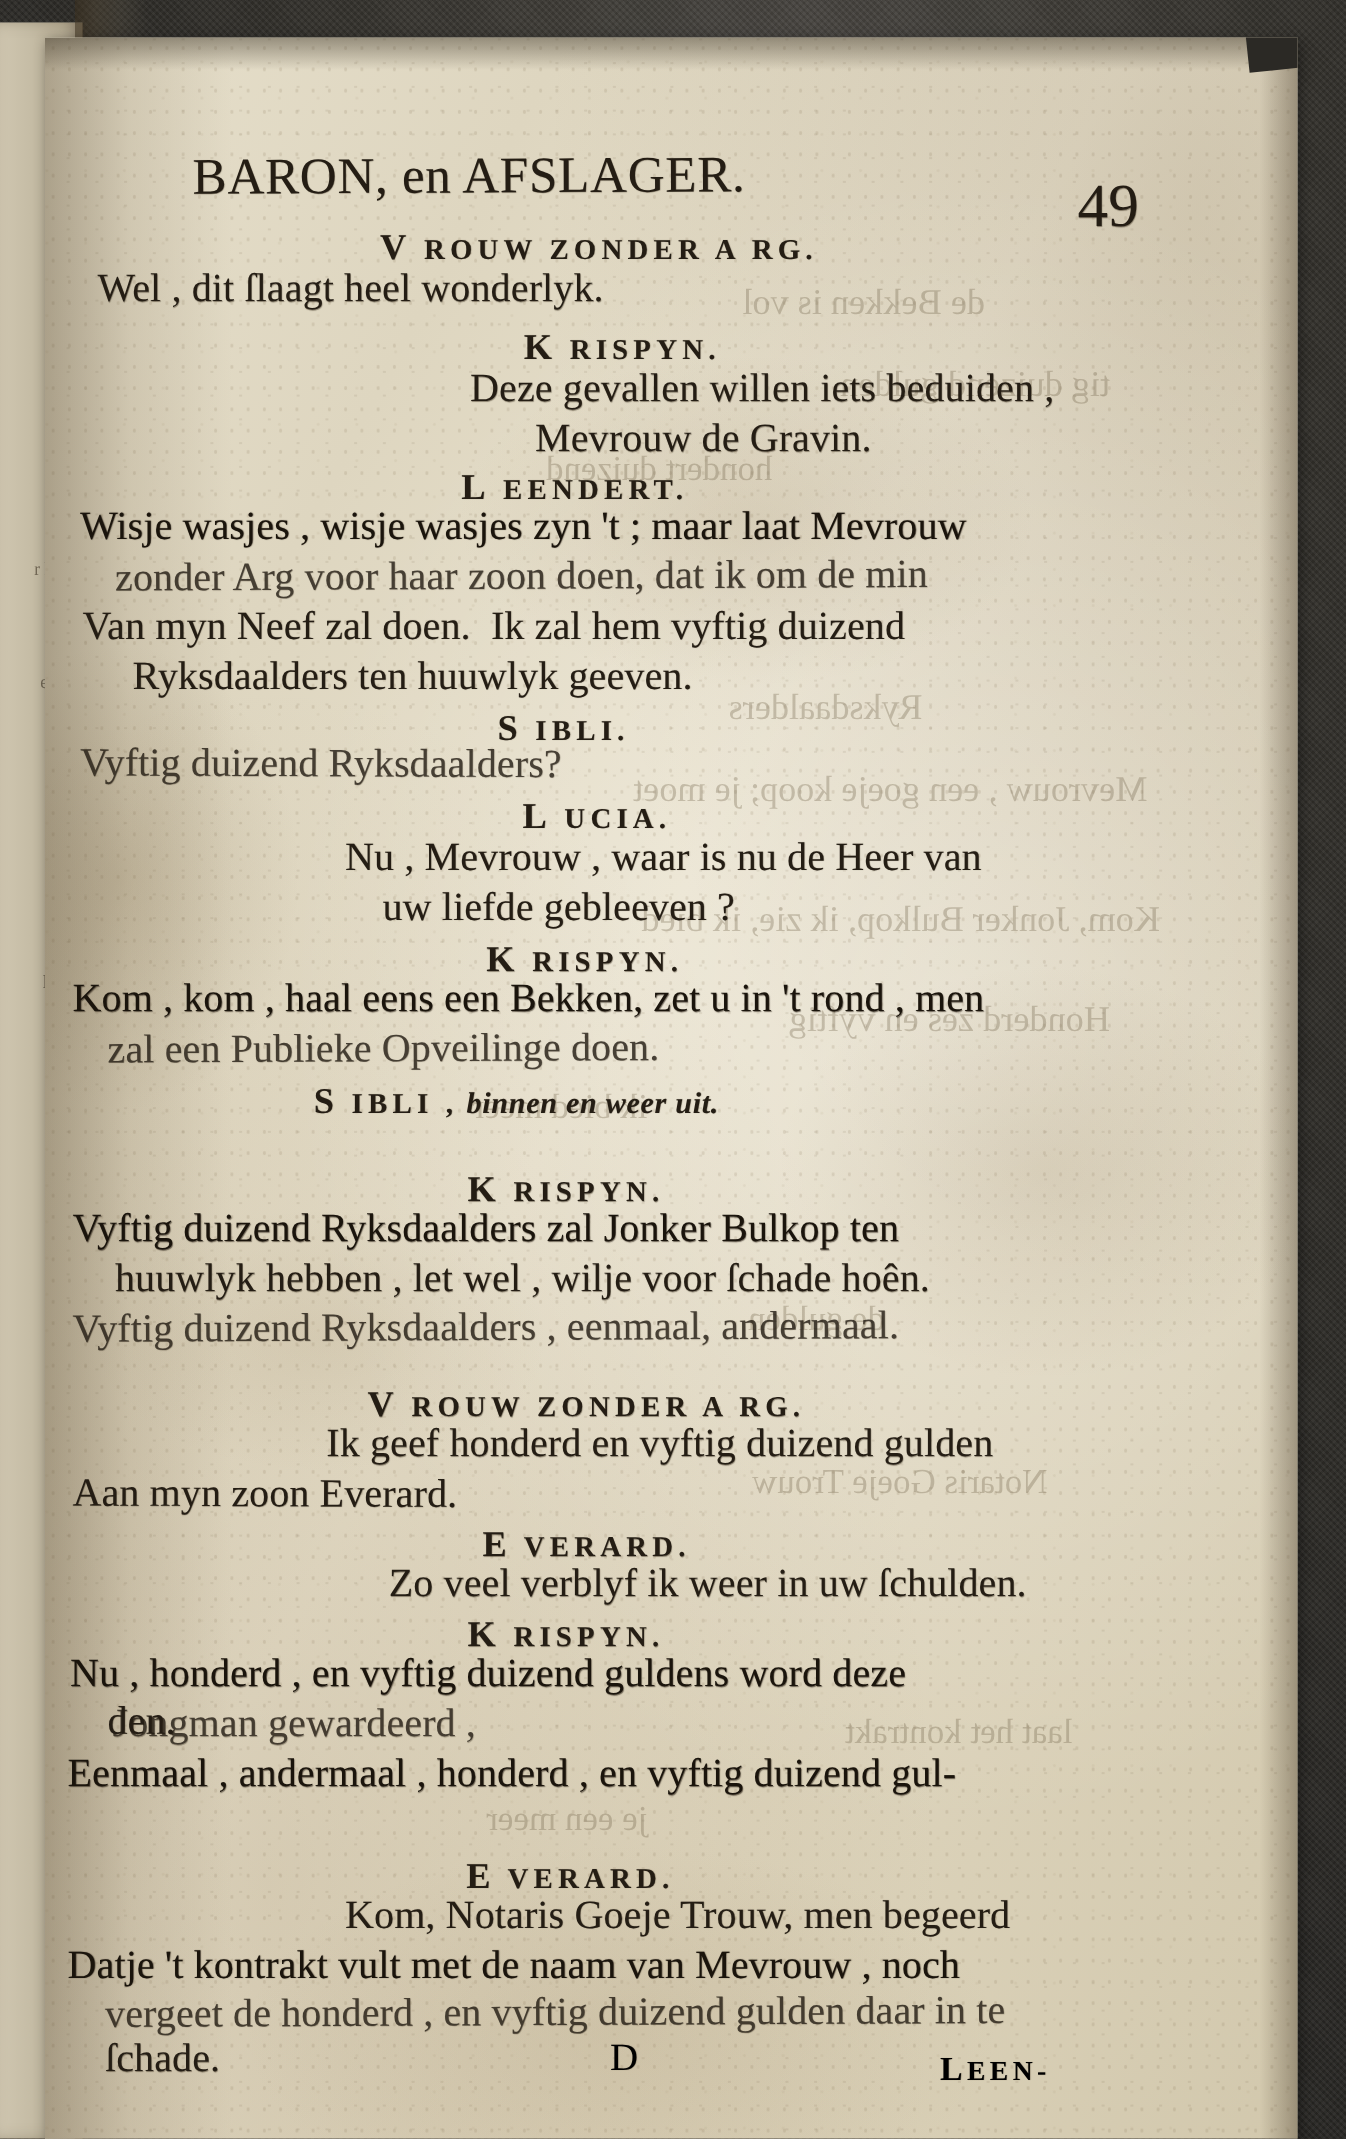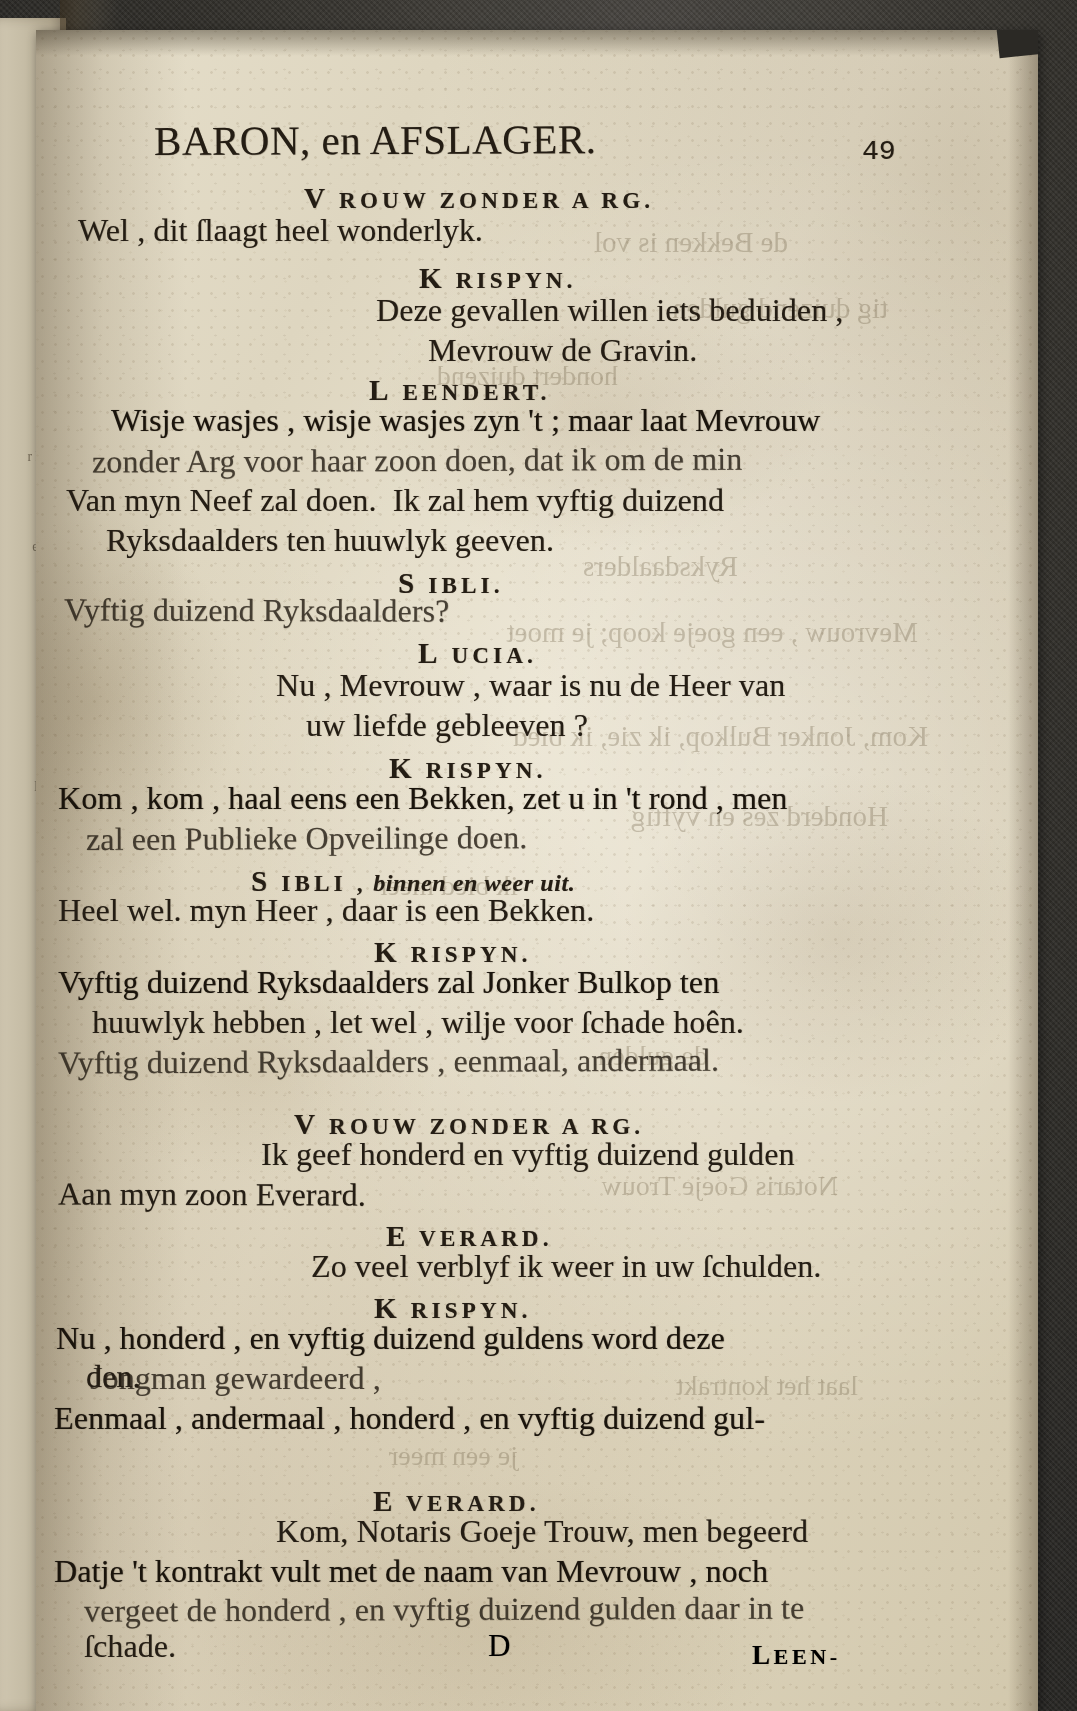--- a/index.html
+++ b/index.html
@@ -98,21 +98,21 @@
   }
   .ln{
     position:absolute;white-space:pre;
     font-family:"Liberation Serif", serif;
     text-shadow:0.4px 0.35px 0.7px rgba(40,28,14,.45);
   }
   
   .head{
     font-size:41px;letter-spacing:.5px;
   }
-  .folio{font-size:28px;font-family:Liberation Mono, monospace;}
+  .folio{font-size:49px;}
   
   .spk{
     font-size:23px;letter-spacing:4.2px;font-weight:600;
   }
   .spk .big{font-size:29px;}
   .stage{font-style:italic;font-size:24px;letter-spacing:.6px;}
   .txt{font-size:32px;letter-spacing:.1px;}
   .sig{font-size:31px;}
   .catch{font-size:22px;letter-spacing:3.6px;font-weight:600;}
   .catch .big{font-size:27px;}
@@ -180,34 +180,33 @@
 
     <div class="ln head tilt1" style="left:118px;top:86px;">BARON, en AFSLAGER.</div>
     <div class="ln folio" style="left:826px;top:106px;">49</div>
 
   <div class="ln spk" style="top: 152px; left: 268px;"><span class="big">V</span> ROUW ZONDER A RG.</div>
       <div class="ln txt" style="top: 182px; left: 42px;">Wel , dit ſlaagt heel wonderlyk.</div>
       <div class="ln spk" style="top: 232px; left: 383px;"><span class="big">K</span> RISPYN.</div>
       <div class="ln txt" style="top: 262px; left: 340px;">Deze gevallen willen iets beduiden ,</div>
       <div class="ln txt" style="top: 302px; left: 372px; margin-left: 20px;">Mevrouw de Gravin.</div>
       <div class="ln spk" style="top: 344px; left: 333px; text-align: right;"><span class="big">L</span> EENDERT.</div>
-      <div class="ln txt heavy" style="top: 372px; left: 28px; margin-left: 47px;">Wisje wasjes , wisje wasjes zyn 't ; maar laat Mevrouw</div>
+      <div class="ln txt heavy" style="top: 372px; left: 28px;">Wisje wasjes , wisje wasjes zyn 't ; maar laat Mevrouw</div>
       <div class="ln txt faint tilt1" style="top: 412px; left: 56px;">zonder Arg voor haar zoon doen, dat ik om de min</div>
       <div class="ln txt" style="top: 452px; left: 30px;">Van myn Neef zal doen.  Ik zal hem vyftig duizend</div>
       <div class="ln txt" style="top: 492px; left: 70px;">Ryksdaalders ten huuwlyk geeven.</div>
       <div class="ln spk" style="top: 537px; left: 362px;"><span class="big">S</span> IBLI.</div>
       <div class="ln txt faint tilt2" style="top: 562px; left: 28px;">Vyftig duizend Ryksdaalders?</div>
       <div class="ln spk" style="top: 607px; left: 382px;"><span class="big">L</span> UCIA.</div>
       <div class="ln txt" style="top: 637px; left: 240px;">Nu , Mevrouw , waar is nu de Heer van</div>
       <div class="ln txt" style="top: 677px; left: 270px;">uw liefde gebleeven ?</div>
       <div class="ln spk" style="top: 722px; left: 353px;"><span class="big">K</span> RISPYN.</div>
       <div class="ln txt heavy" style="top: 750px; left: 22px;">Kom , kom , haal eens een Bekken, zet u in 't rond , men</div>
       <div class="ln txt faint tilt1" style="top: 790px; left: 50px;">zal een Publieke Opveilinge doen.</div>
       <div class="ln spk" style="top: 835px; left: 215px;"><span class="big">S</span> IBLI ,<span class="stage"> binnen en weer uit.</span></div>
-      <div class="ln txt" style="top: 862px; left: 22px;">Heel wel. myn Heer , daar is een Bekken.</div>
       <div class="ln spk" style="top: 906px; left: 338px;"><span class="big">K</span> RISPYN.</div>
       <div class="ln txt heavy" style="top: 934px; left: 22px;">Vyftig duizend Ryksdaalders zal Jonker Bulkop ten</div>
       <div class="ln txt" style="top: 974px; left: 56px;">huuwlyk hebben , let wel , wilje voor ſchade hoên.</div>
       <div class="ln txt faint tilt1" style="top: 1013px; left: 22px;">Vyftig duizend Ryksdaalders , eenmaal, andermaal.</div>
       <div class="ln spk" style="top: 1078px; left: 258px;"><span class="big">V</span> ROUW ZONDER A RG.</div>
       <div class="ln txt" style="top: 1106px; left: 225px;">Ik geef honderd en vyftig duizend gulden</div>
       <div class="ln txt tilt2" style="top: 1146px; left: 22px;">Aan myn zoon Everard.</div>
       <div class="ln spk" style="top: 1190px; left: 350px;"><span class="big">E</span> VERARD.</div>
       <div class="ln txt" style="top: 1218px; left: 275px;">Zo veel verblyf ik weer in uw ſchulden.</div>
       <div class="ln spk" style="top: 1262px; left: 338px;"><span class="big">K</span> RISPYN.</div>

